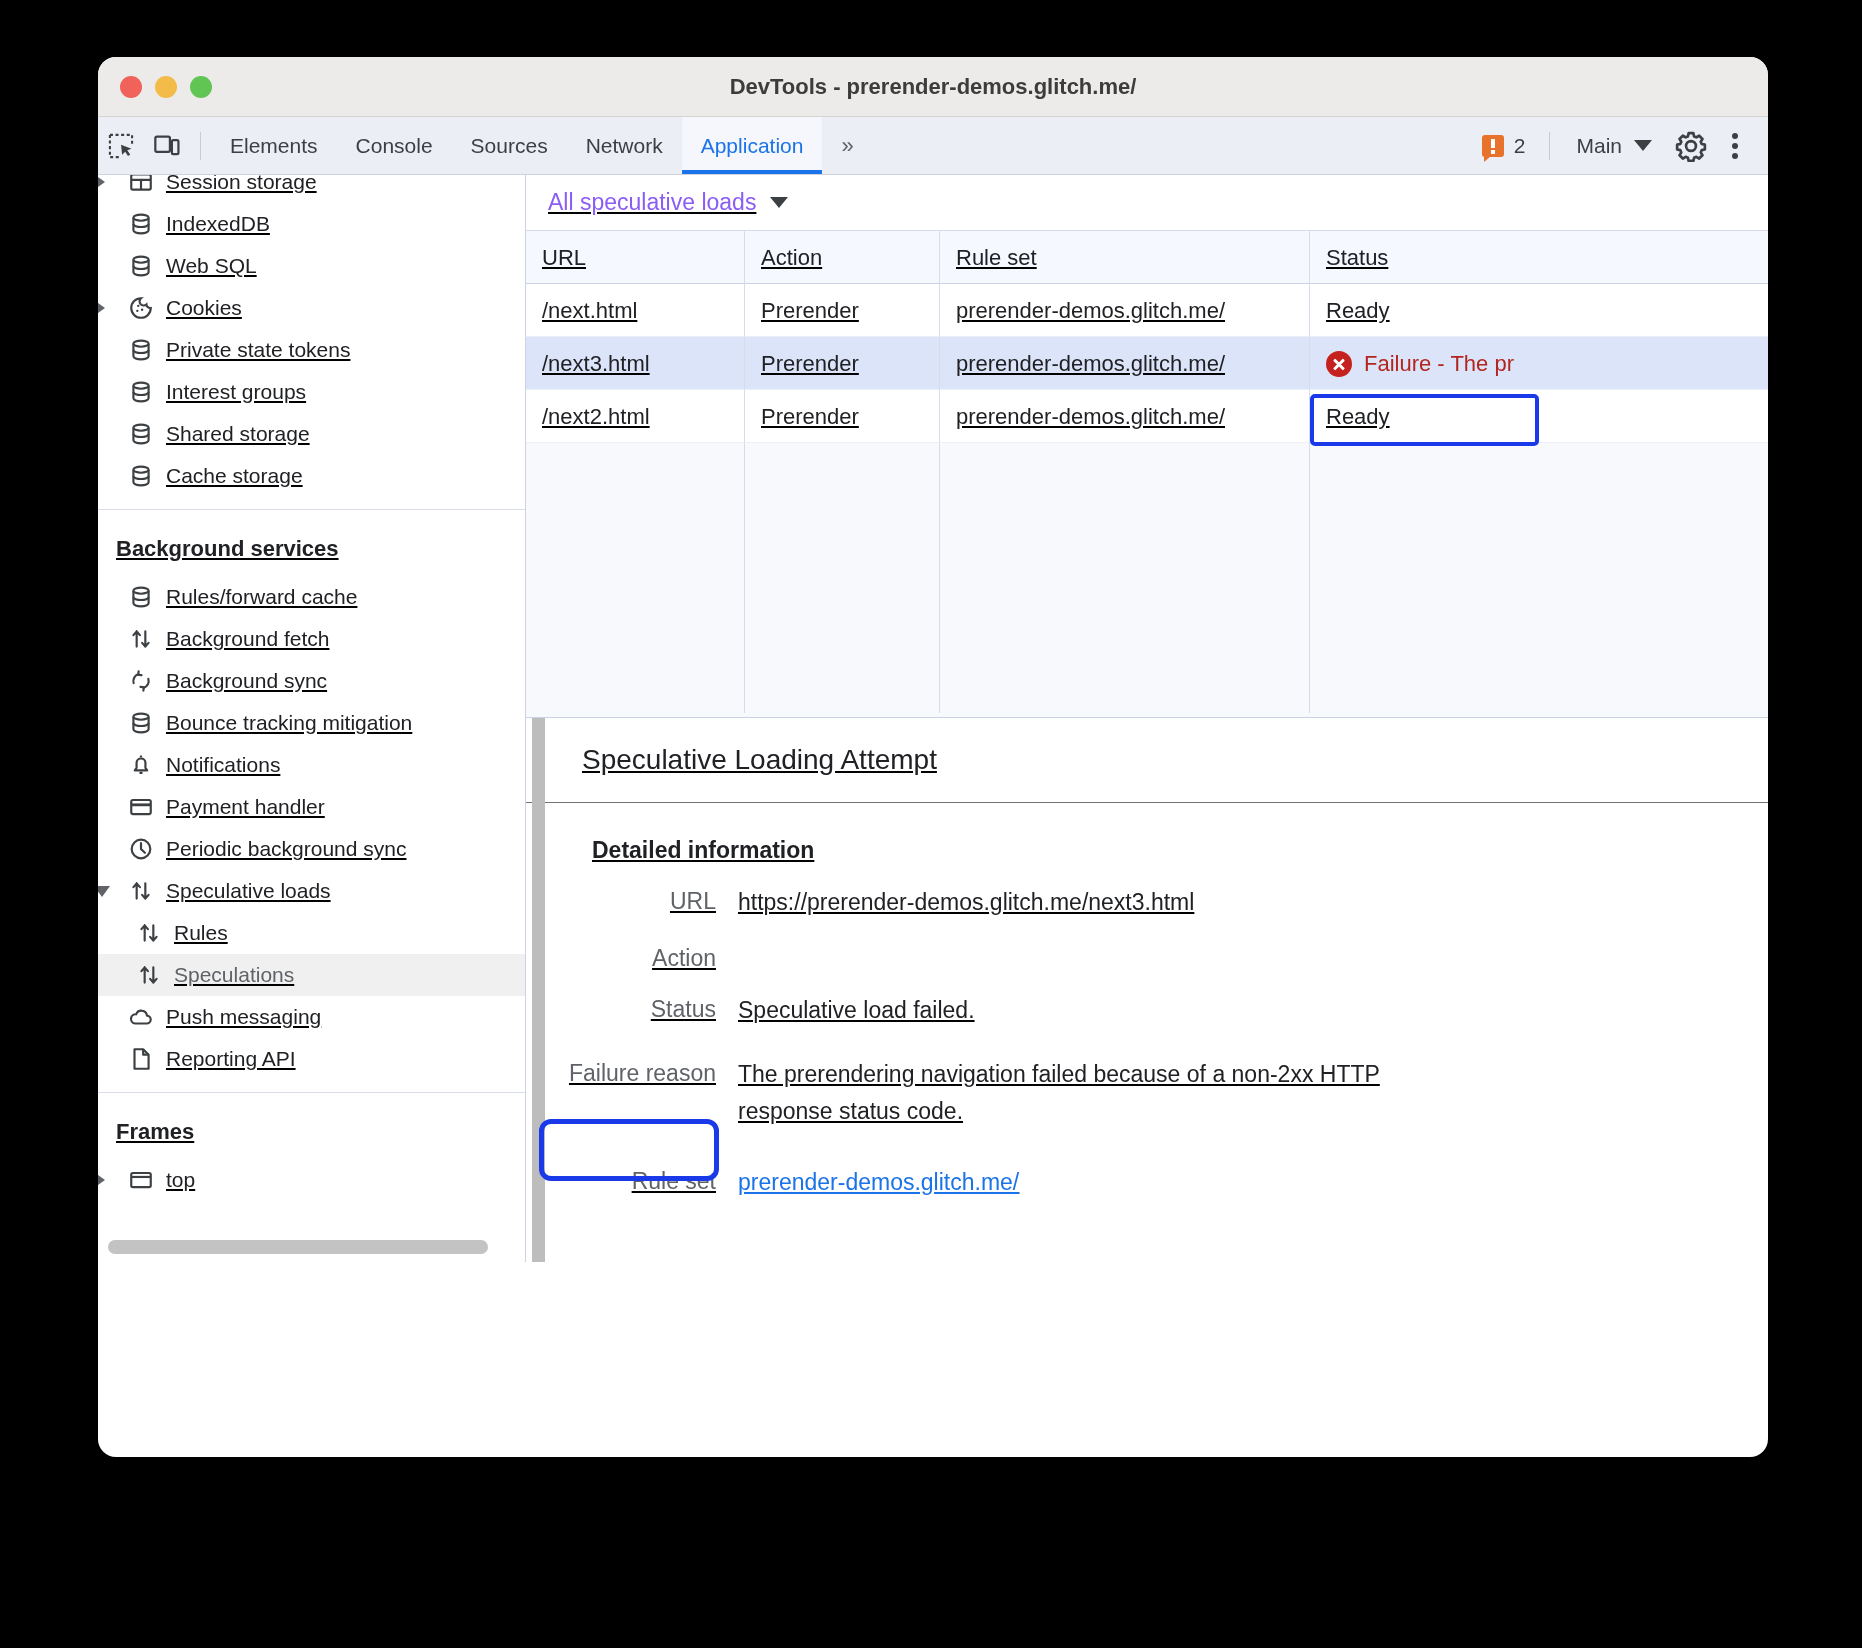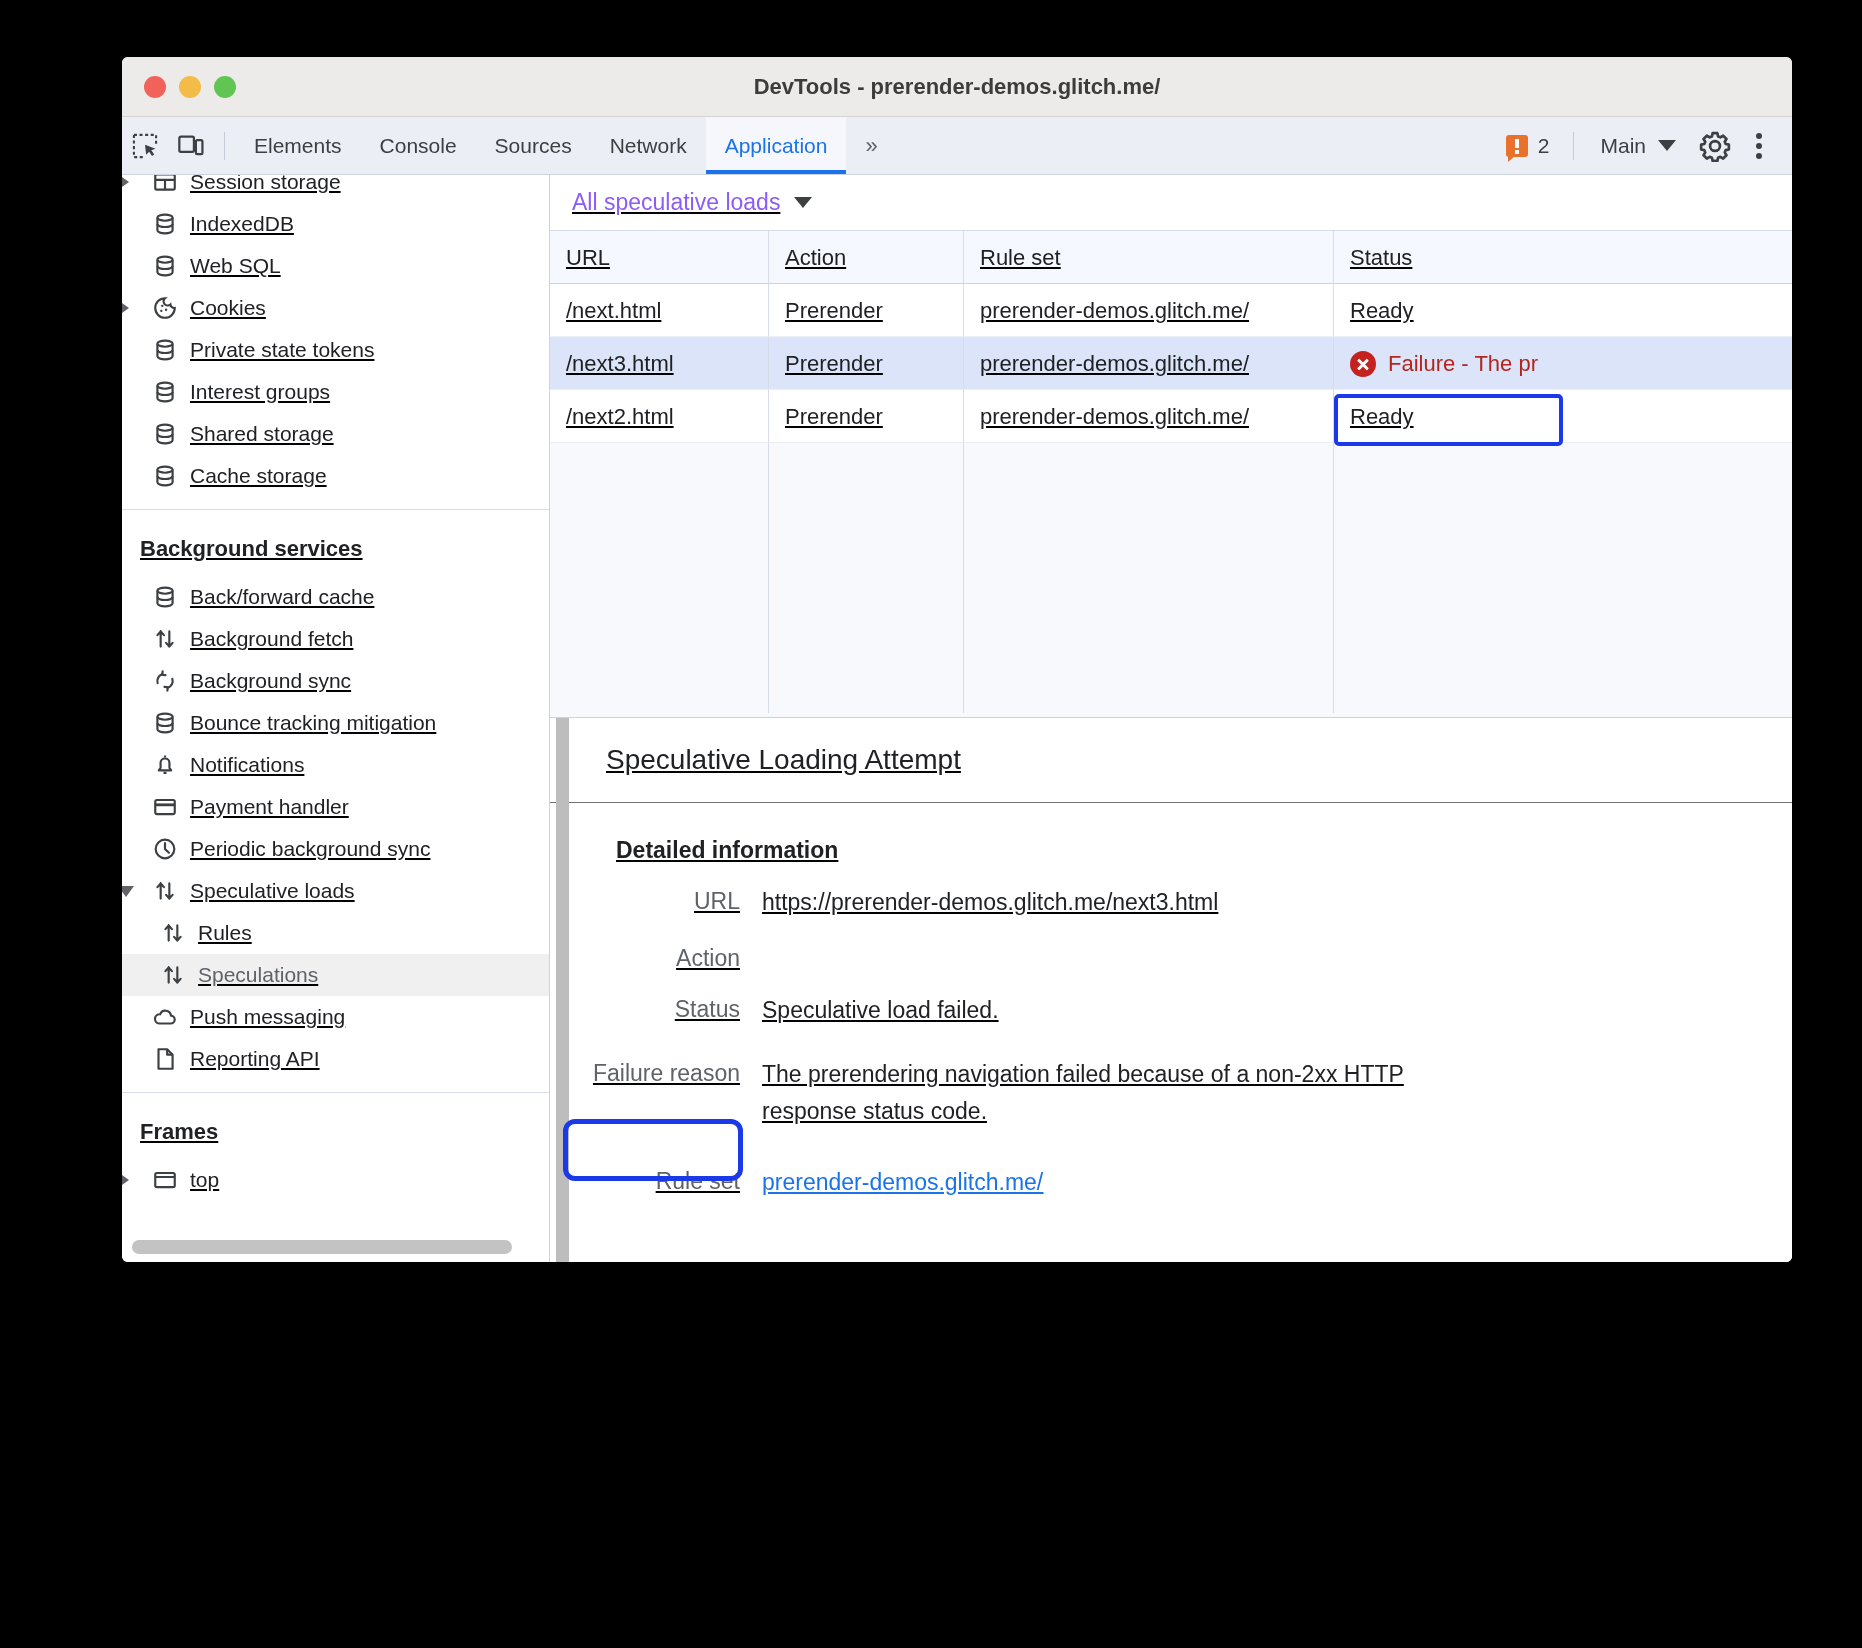--- a/index.html
+++ b/index.html
@@ -7,26 +7,25 @@
     width: 1862px; height: 1648px;
     background: #000;
     font-family: "Liberation Sans", sans-serif;
     overflow: hidden;
   }
 
   
   #window {
     position: absolute;
     left: 98px; top: 57px;
-    width: 1670px; height: 1205px;
+    width: 1670px; height: 1400px;
     background: #ffffff;
-    border-radius: 6px;
+    border-radius: 18px;
     overflow: hidden;
     box-shadow: 0 8px 40px rgba(0,0,0,.45);
-    margin-left: 24px;
   }
 
   
   #titlebar {
     position: relative;
     height: 60px;
     background: #ecebe9;
     border-bottom: 1px solid #d6d4d1;
     display: flex; align-items: center;
   }
@@ -439,21 +438,21 @@
         <span class="tw"></span>
         <span class="sicon">
           <svg width="26" height="26" viewBox="0 0 24 24">
               <g fill="none" stroke="#3c4043" stroke-width="2">
                 <ellipse cx="12" cy="6.2" rx="7" ry="2.8"></ellipse>
                 <path d="M5 6.2v11.6c0 1.55 3.13 2.8 7 2.8s7-1.25 7-2.8V6.2"></path>
                 <path d="M5 12c0 1.55 3.13 2.8 7 2.8s7-1.25 7-2.8"></path>
               </g>
             </svg>
         </span>
-        <span class="side-label">Back/forward cache</span>
+        <span class="side-label">Rules/forward cache</span>
       </div>
 
       <div class="side-item">
         <span class="tw"></span>
         <span class="sicon">
           <svg width="26" height="26" viewBox="0 0 24 24">
               <g fill="none" stroke="#3c4043" stroke-width="2" stroke-linecap="round" stroke-linejoin="round">
                 <path d="M8 19V5M8 5L5 8.4M8 5l3 3.4"></path>
                 <path d="M16 5v14M16 19l3-3.4M16 19l-3-3.4"></path>
               </g>

